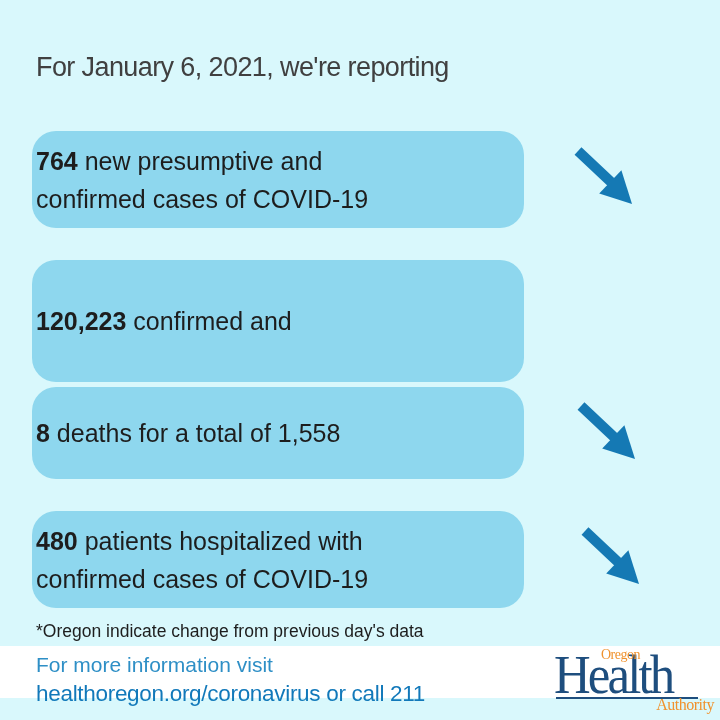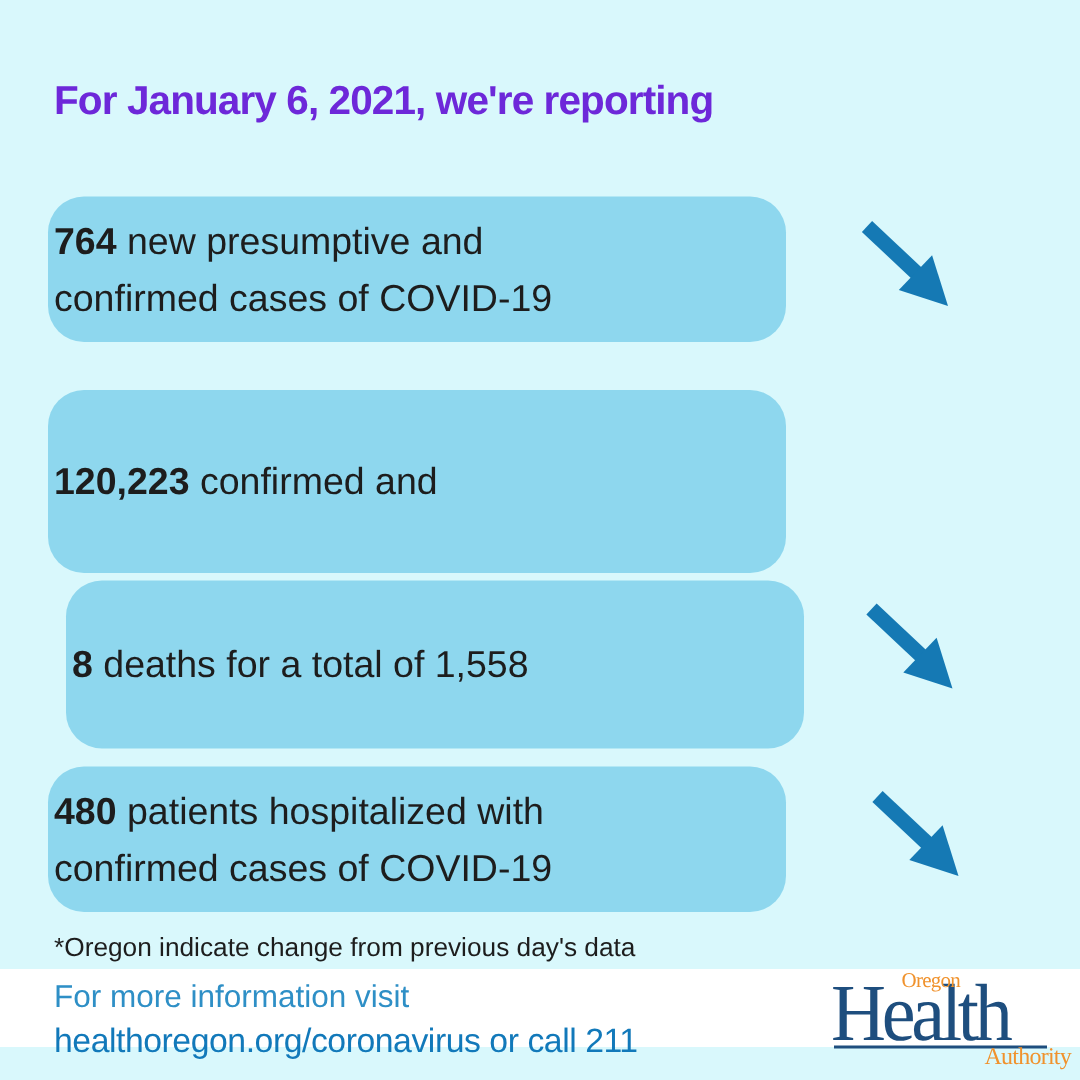--- a/index.html
+++ b/index.html
@@ -4,30 +4,30 @@
 <style>
   :root{
     --background:#d9f8fc; --card:#8ed7ee; --arrow:#1579b4;
     --footer_text:#2e8fc6; --footer_link:#1279ba;
     --logo_blue:#1e4e7e; --logo_orange:#f0922d; --ink:#1d1d1d;
   }
   *{margin:0;padding:0;box-sizing:border-box;}
   html,body{width:720px;height:720px;}
   body{font-family:"Liberation Sans",sans-serif;}
   .page{position:relative;width:720px;height:720px;background:var(--background);overflow:hidden;}
-  .title{position:absolute;left:36px;top:52px;font-size:27px;font-weight:700;
-         letter-spacing:-0.6px;color:#6d28d9;white-space:nowrap;}
+  .title{position:absolute;left:36px;top:52px;font-size:27px;font-weight:400;
+         letter-spacing:-0.6px;color:#404040;white-space:nowrap;}
   .card{position:absolute;left:32px;width:492px;background:var(--card);border-radius:24px;
         color:var(--ink);font-size:25px;line-height:38px;display:flex;flex-direction:column;
         justify-content:center;padding-left:4px;}
   .card .line{white-space:nowrap;}
   .card b{font-weight:700;}
   #card-0{top:131px;height:97px;}
   #card-1{top:260px;height:122px;}
-  #card-2{top:387px;height:112px;margin-left:12px;}
+  #card-2{top:387px;height:92px;}
   #card-3{top:511px;height:97px;}
   .arrow{position:absolute;width:66px;height:60px;color:var(--arrow);}
   #arrow-0{left:571px;top:147px;}
   #arrow-2{left:574px;top:402px;}
   #arrow-3{left:578px;top:527px;}
   .footnote{position:absolute;left:36px;top:621px;font-size:17.5px;color:var(--ink);white-space:nowrap;}
   .footer{position:absolute;left:0;top:646px;width:720px;height:52px;background:#ffffff;}
   .footer-info{position:absolute;left:36px;top:7px;font-size:21px;color:var(--footer_text);white-space:nowrap;}
   .footer-link{position:absolute;left:36px;top:35px;font-size:22.5px;font-weight:400;
                color:var(--footer_link);letter-spacing:-0.3px;white-space:nowrap;}

